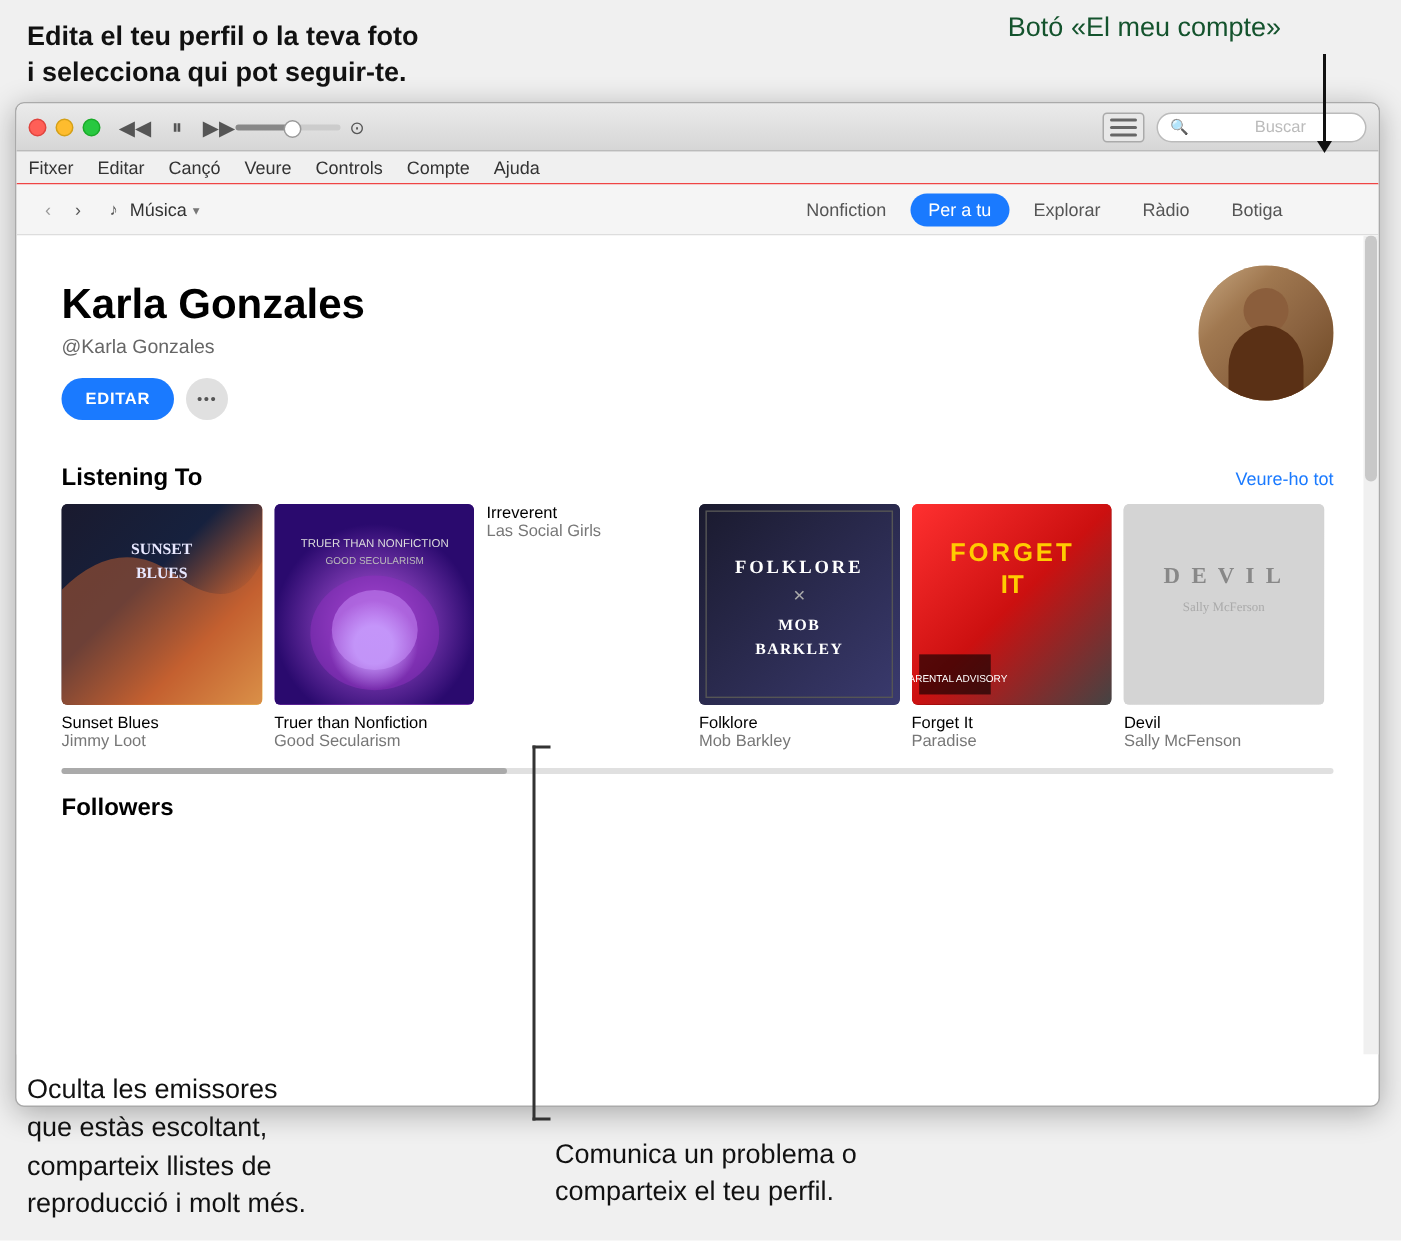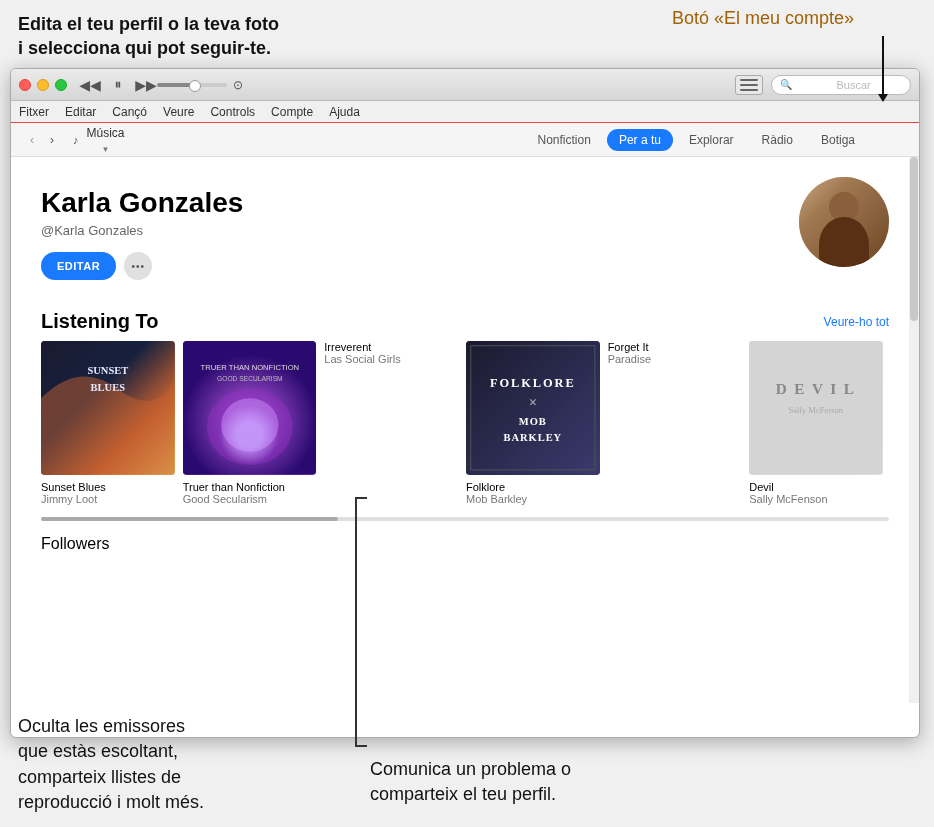--- a/index.html
+++ b/index.html
@@ -22,21 +22,21 @@
       font-size: 18px;
       line-height: 1.35;
       color: #111;
       z-index: 100;
     }
     .annotation-top-right {
       position: absolute;
       top: 8px;
       right: 80px;
       font-size: 18px;
-      color: #a16207;
+      color: #14532d;
       z-index: 100;
     }
     .annotation-top-right .arrow-line {
       position: absolute;
       right: -30px;
       top: 28px;
       width: 2px;
       height: 60px;
       background: #111;
     }
@@ -247,21 +247,20 @@
       color: #555;
       margin-left: 4px;
     }
     .media-selector {
       display: flex;
       align-items: center;
       gap: 4px;
       font-size: 12px;
       color: #333;
       cursor: pointer;
-      flex-direction: column;
     }
     .chevron-down {
       font-size: 9px;
       color: #777;
     }
     .nav-tabs {
       display: flex;
       gap: 4px;
       margin-left: auto;
       margin-right: 40px;
@@ -371,21 +370,21 @@
     }
 
     
     .section-header {
       display: flex;
       align-items: center;
       justify-content: space-between;
       padding: 10px 30px 8px;
     }
     .section-title {
-      font-size: 20px;
+      font-size: 16px;
       font-weight: bold;
       color: #000;
     }
     .see-all-link {
       font-size: 12px;
       color: #1a7aff;
       cursor: pointer;
     }
 
     
@@ -499,21 +498,21 @@
       background: #aaa;
       border-radius: 2px;
     }
 
     
     .followers-section {
       padding: 8px 30px;
     }
     .followers-title {
       font-size: 16px;
-      font-weight: normal;
+      font-weight: bold;
       color: #000;
     }
 
     
     .right-scrollbar {
       position: absolute;
       right: 0;
       top: 0;
       bottom: 0;
       width: 10px;
@@ -706,20 +705,36 @@
             <text x="70" y="88" text-anchor="middle" font-size="11" fill="#fff" font-weight="bold" font-family="serif" letter-spacing="1">MOB</text>
             <text x="70" y="105" text-anchor="middle" font-size="11" fill="#fff" font-weight="bold" font-family="serif" letter-spacing="1">BARKLEY</text>
             <rect x="5" y="5" width="130" height="130" fill="none" stroke="#555" stroke-width="1"></rect>
           </svg>
         </div>
         <div class="album-title">Folklore</div>
         <div class="album-artist">Mob Barkley</div>
       </div>
 
       <div class="album-item">
+        <div class="album-cover album-5">
+          <svg width="100%" height="100%" viewBox="0 0 140 140">
+            <defs>
+              <linearGradient id="lg5" x1="0%" y1="0%" x2="100%" y2="100%">
+                <stop offset="0%" stop-color="#ff3030"></stop>
+                <stop offset="50%" stop-color="#cc1010"></stop>
+                <stop offset="100%" stop-color="#444"></stop>
+              </linearGradient>
+            </defs>
+            <rect width="140" height="140" fill="url(#lg5)"></rect>
+            <text x="70" y="40" text-anchor="middle" font-size="18" fill="#ffcc00" font-weight="bold" font-family="impact,sans-serif" letter-spacing="2">FORGET</text>
+            <text x="70" y="62" text-anchor="middle" font-size="18" fill="#ffcc00" font-weight="bold" font-family="impact,sans-serif">IT</text>
+            <rect x="5" y="105" width="50" height="28" fill="#000" opacity="0.6"></rect>
+            <text x="30" y="124" text-anchor="middle" font-size="7" fill="#fff">PARENTAL ADVISORY</text>
+          </svg>
+        </div>
         <div class="album-title">Forget It</div>
         <div class="album-artist">Paradise</div>
       </div>
 
       <div class="album-item">
         <div class="album-cover album-6">
           <svg width="100%" height="100%" viewBox="0 0 140 140">
             <rect width="140" height="140" fill="#e0e0e0"></rect>
             <rect width="140" height="140" fill="#c8c8c8" opacity="0.5"></rect>
             <text x="70" y="55" text-anchor="middle" font-size="16" fill="#888" font-weight="bold" font-family="serif" letter-spacing="2">D E V I L</text>

